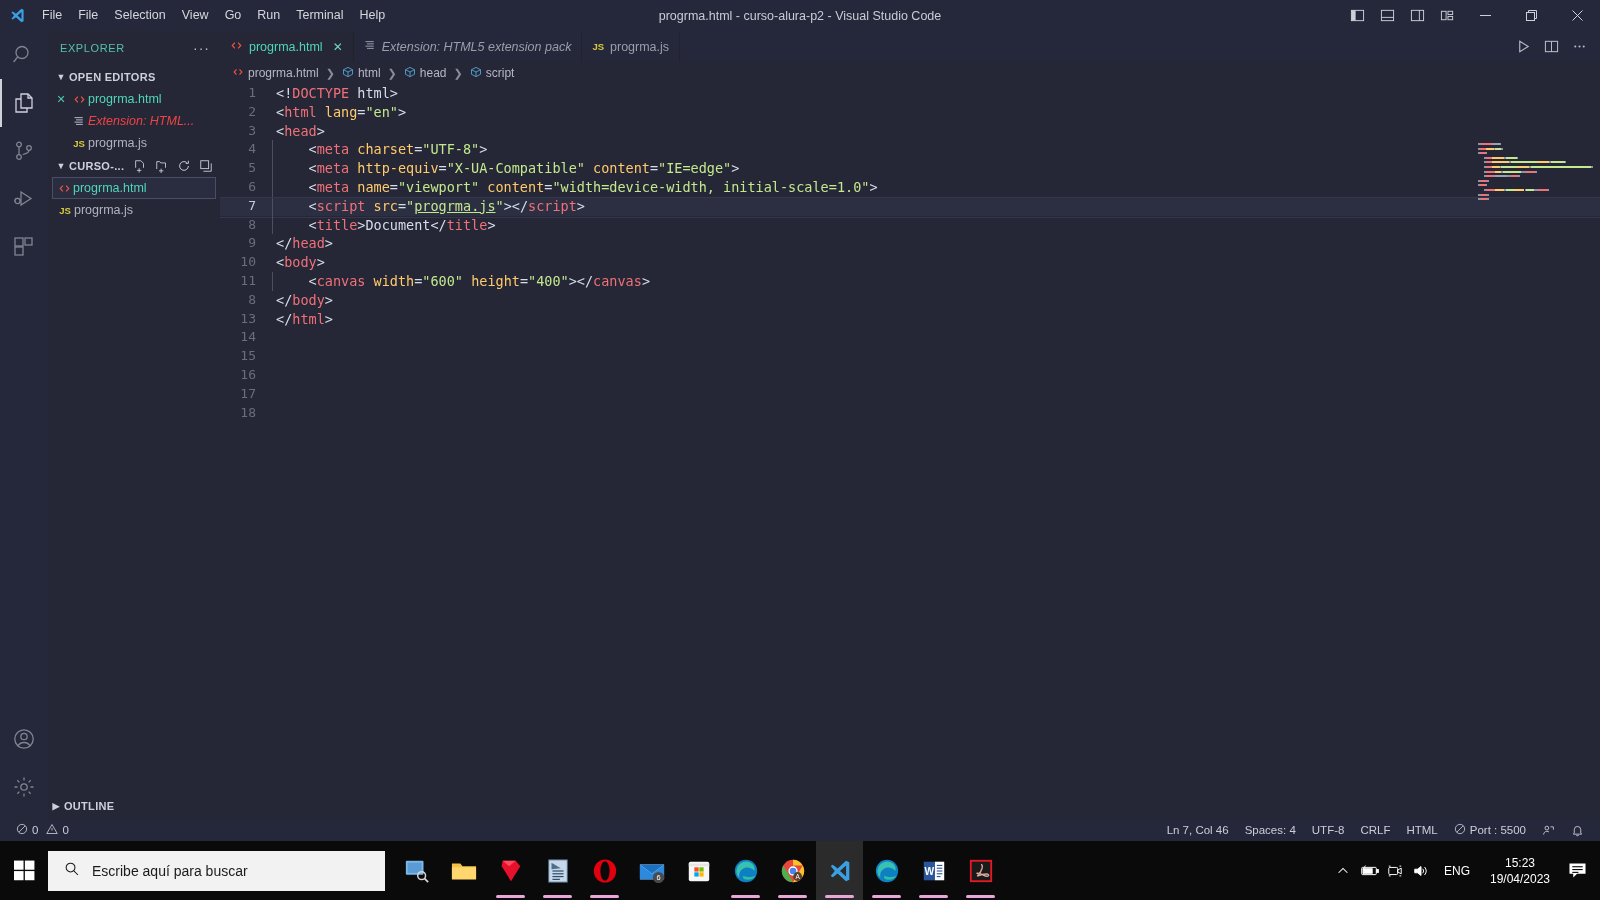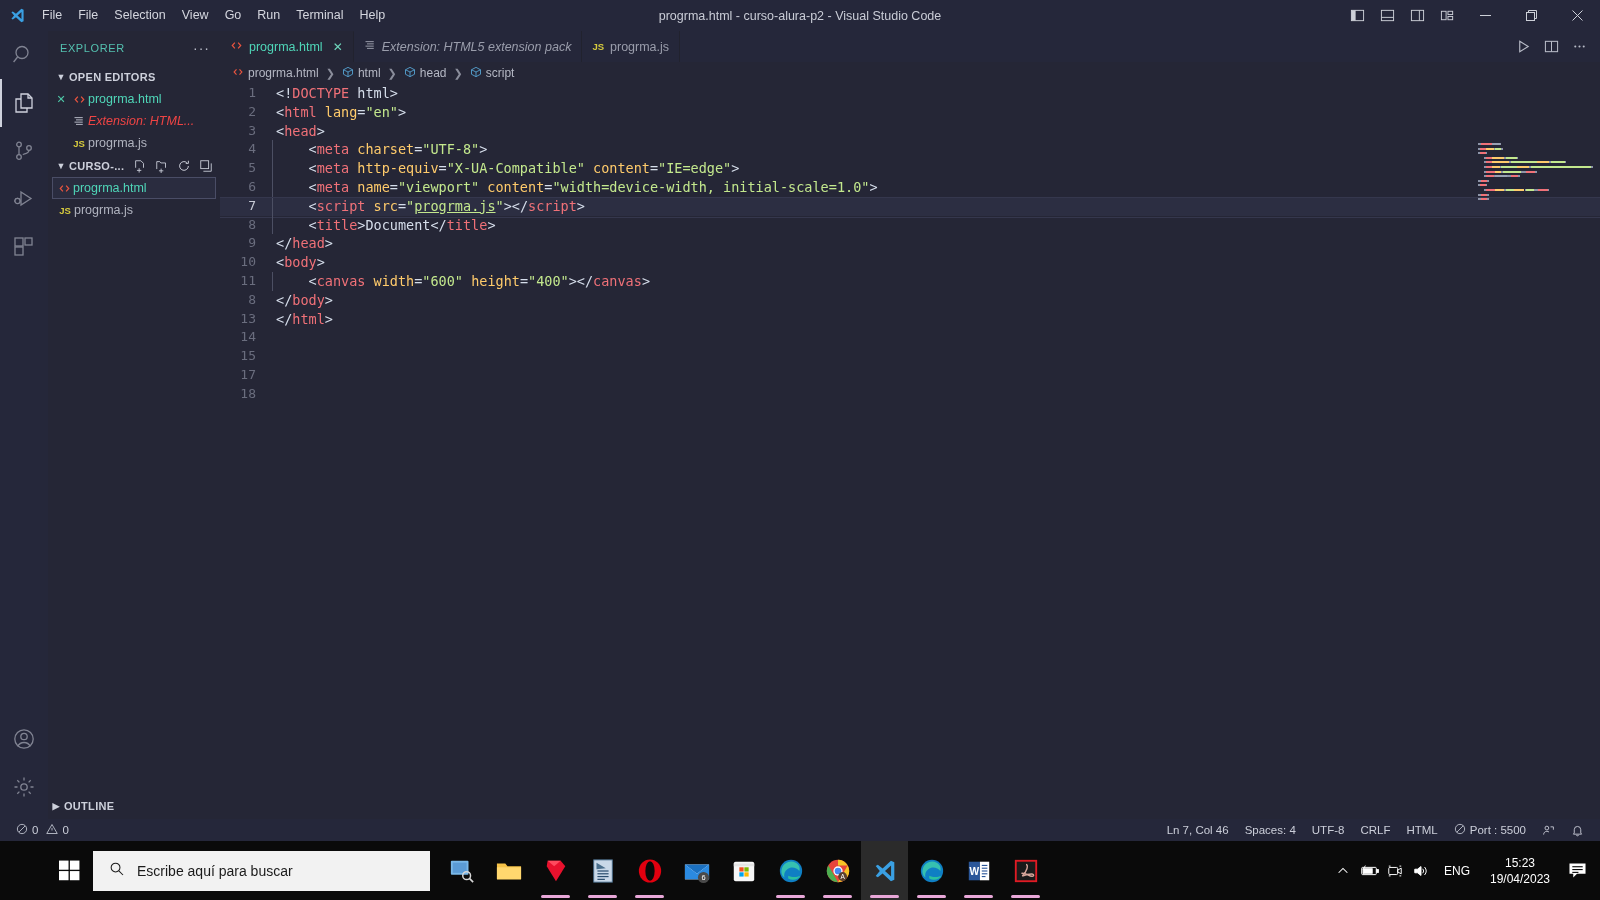--- a/index.html
+++ b/index.html
@@ -149,21 +149,21 @@
     background: #25273a; display: flex; align-items: center;
     color: #cbced9; font-size: 11.5px;
   }
   .sb-left { display: flex; align-items: center; padding-left: 8px; gap: 6px; }
   .sb-right { margin-left: auto; display: flex; align-items: center; gap: 0; padding-right: 8px; }
   .sb-cell { padding: 0 8px; height: 22px; display: flex; align-items: center; gap: 4px; white-space: nowrap; }
 
   
   .taskbar {
     position: absolute; left: 0; bottom: 0; width: 1600px; height: 59px;
-    background: #0a0a0a; display: flex; align-items: center; padding-left: 45px;
+    background: #0a0a0a; display: flex; align-items: center;
   }
   .start-btn { width: 48px; height: 59px; display: flex; align-items: center; justify-content: center; }
   .search-box {
     width: 337px; height: 40px; background: #f2f2f2; display: flex; align-items: center;
     gap: 12px; padding-left: 16px; color: #1b1b1b; font-size: 14px;
   }
   .tb-icons { display: flex; align-items: center; height: 59px; padding-left: 8px; }
   .tb-app {
     width: 47px; height: 59px; display: flex; align-items: center; justify-content: center;
     position: relative;
@@ -493,20 +493,21 @@
           <div class="cline"><div class="lnum">6</div><div class="code-txt"><span class="indent-guide"></span><span class="t-txt">    </span><span class="t-punct">&lt;</span><span class="t-tag">meta</span><span class="t-attr"> name</span><span class="t-punct">=</span><span class="t-str">"viewport"</span><span class="t-attr"> content</span><span class="t-punct">=</span><span class="t-str">"width=device-width, initial-scale=1.0"</span><span class="t-punct">&gt;</span></div></div>
           <div class="cline active"><div class="lnum">7</div><div class="code-txt"><span class="indent-guide"></span><span class="t-txt">    </span><span class="t-punct">&lt;</span><span class="t-tag">script</span><span class="t-attr"> src</span><span class="t-punct">=</span><span class="t-str">"</span><span class="t-link">progrma.js</span><span class="t-str">"</span><span class="t-punct">&gt;</span><span class="t-punct">&lt;/</span><span class="t-tag">script</span><span class="t-punct">&gt;</span></div></div>
           <div class="cline"><div class="lnum">8</div><div class="code-txt"><span class="indent-guide"></span><span class="t-txt">    </span><span class="t-punct">&lt;</span><span class="t-tag">title</span><span class="t-punct">&gt;</span><span class="t-txt">Document</span><span class="t-punct">&lt;/</span><span class="t-tag">title</span><span class="t-punct">&gt;</span></div></div>
           <div class="cline"><div class="lnum">9</div><div class="code-txt"><span class="t-punct">&lt;/</span><span class="t-tag">head</span><span class="t-punct">&gt;</span></div></div>
           <div class="cline"><div class="lnum">10</div><div class="code-txt"><span class="t-punct">&lt;</span><span class="t-tag">body</span><span class="t-punct">&gt;</span></div></div>
           <div class="cline"><div class="lnum">11</div><div class="code-txt"><span class="indent-guide"></span><span class="t-txt">    </span><span class="t-punct">&lt;</span><span class="t-tag">canvas</span><span class="t-attr"> width</span><span class="t-punct">=</span><span class="t-str">"600"</span><span class="t-attr"> height</span><span class="t-punct">=</span><span class="t-str">"400"</span><span class="t-punct">&gt;</span><span class="t-punct">&lt;/</span><span class="t-tag">canvas</span><span class="t-punct">&gt;</span></div></div>
           <div class="cline"><div class="lnum">8</div><div class="code-txt"><span class="t-punct">&lt;/</span><span class="t-tag">body</span><span class="t-punct">&gt;</span></div></div>
           <div class="cline"><div class="lnum">13</div><div class="code-txt"><span class="t-punct">&lt;/</span><span class="t-tag">html</span><span class="t-punct">&gt;</span></div></div>
           <div class="cline"><div class="lnum">14</div><div class="code-txt"></div></div>
           <div class="cline"><div class="lnum">15</div><div class="code-txt"></div></div>
+          <div class="cline"><div class="lnum">16</div><div class="code-txt"></div></div>
           <div class="cline"><div class="lnum">17</div><div class="code-txt"></div></div>
           <div class="cline"><div class="lnum">18</div><div class="code-txt"></div></div>
         </div>
       <div class="minimap" id="minimap">
           <div class="mm-line" style="left: 12px; top: 6px; width: 3.1px; background: rgb(141, 148, 168);"></div>
           <div class="mm-line" style="left: 15.1px; top: 6px; width: 10.85px; background: rgb(240, 113, 120);"></div>
           <div class="mm-line" style="left: 25.95px; top: 6px; width: 7.75px; background: rgb(154, 161, 179);"></div>
           <div class="mm-line" style="left: 33.7px; top: 6px; width: 1.55px; background: rgb(141, 148, 168);"></div>
           <div class="mm-line" style="left: 12px; top: 10.6px; width: 1.55px; background: rgb(141, 148, 168);"></div>
           <div class="mm-line" style="left: 13.55px; top: 10.6px; width: 6.2px; background: rgb(240, 113, 120);"></div>

